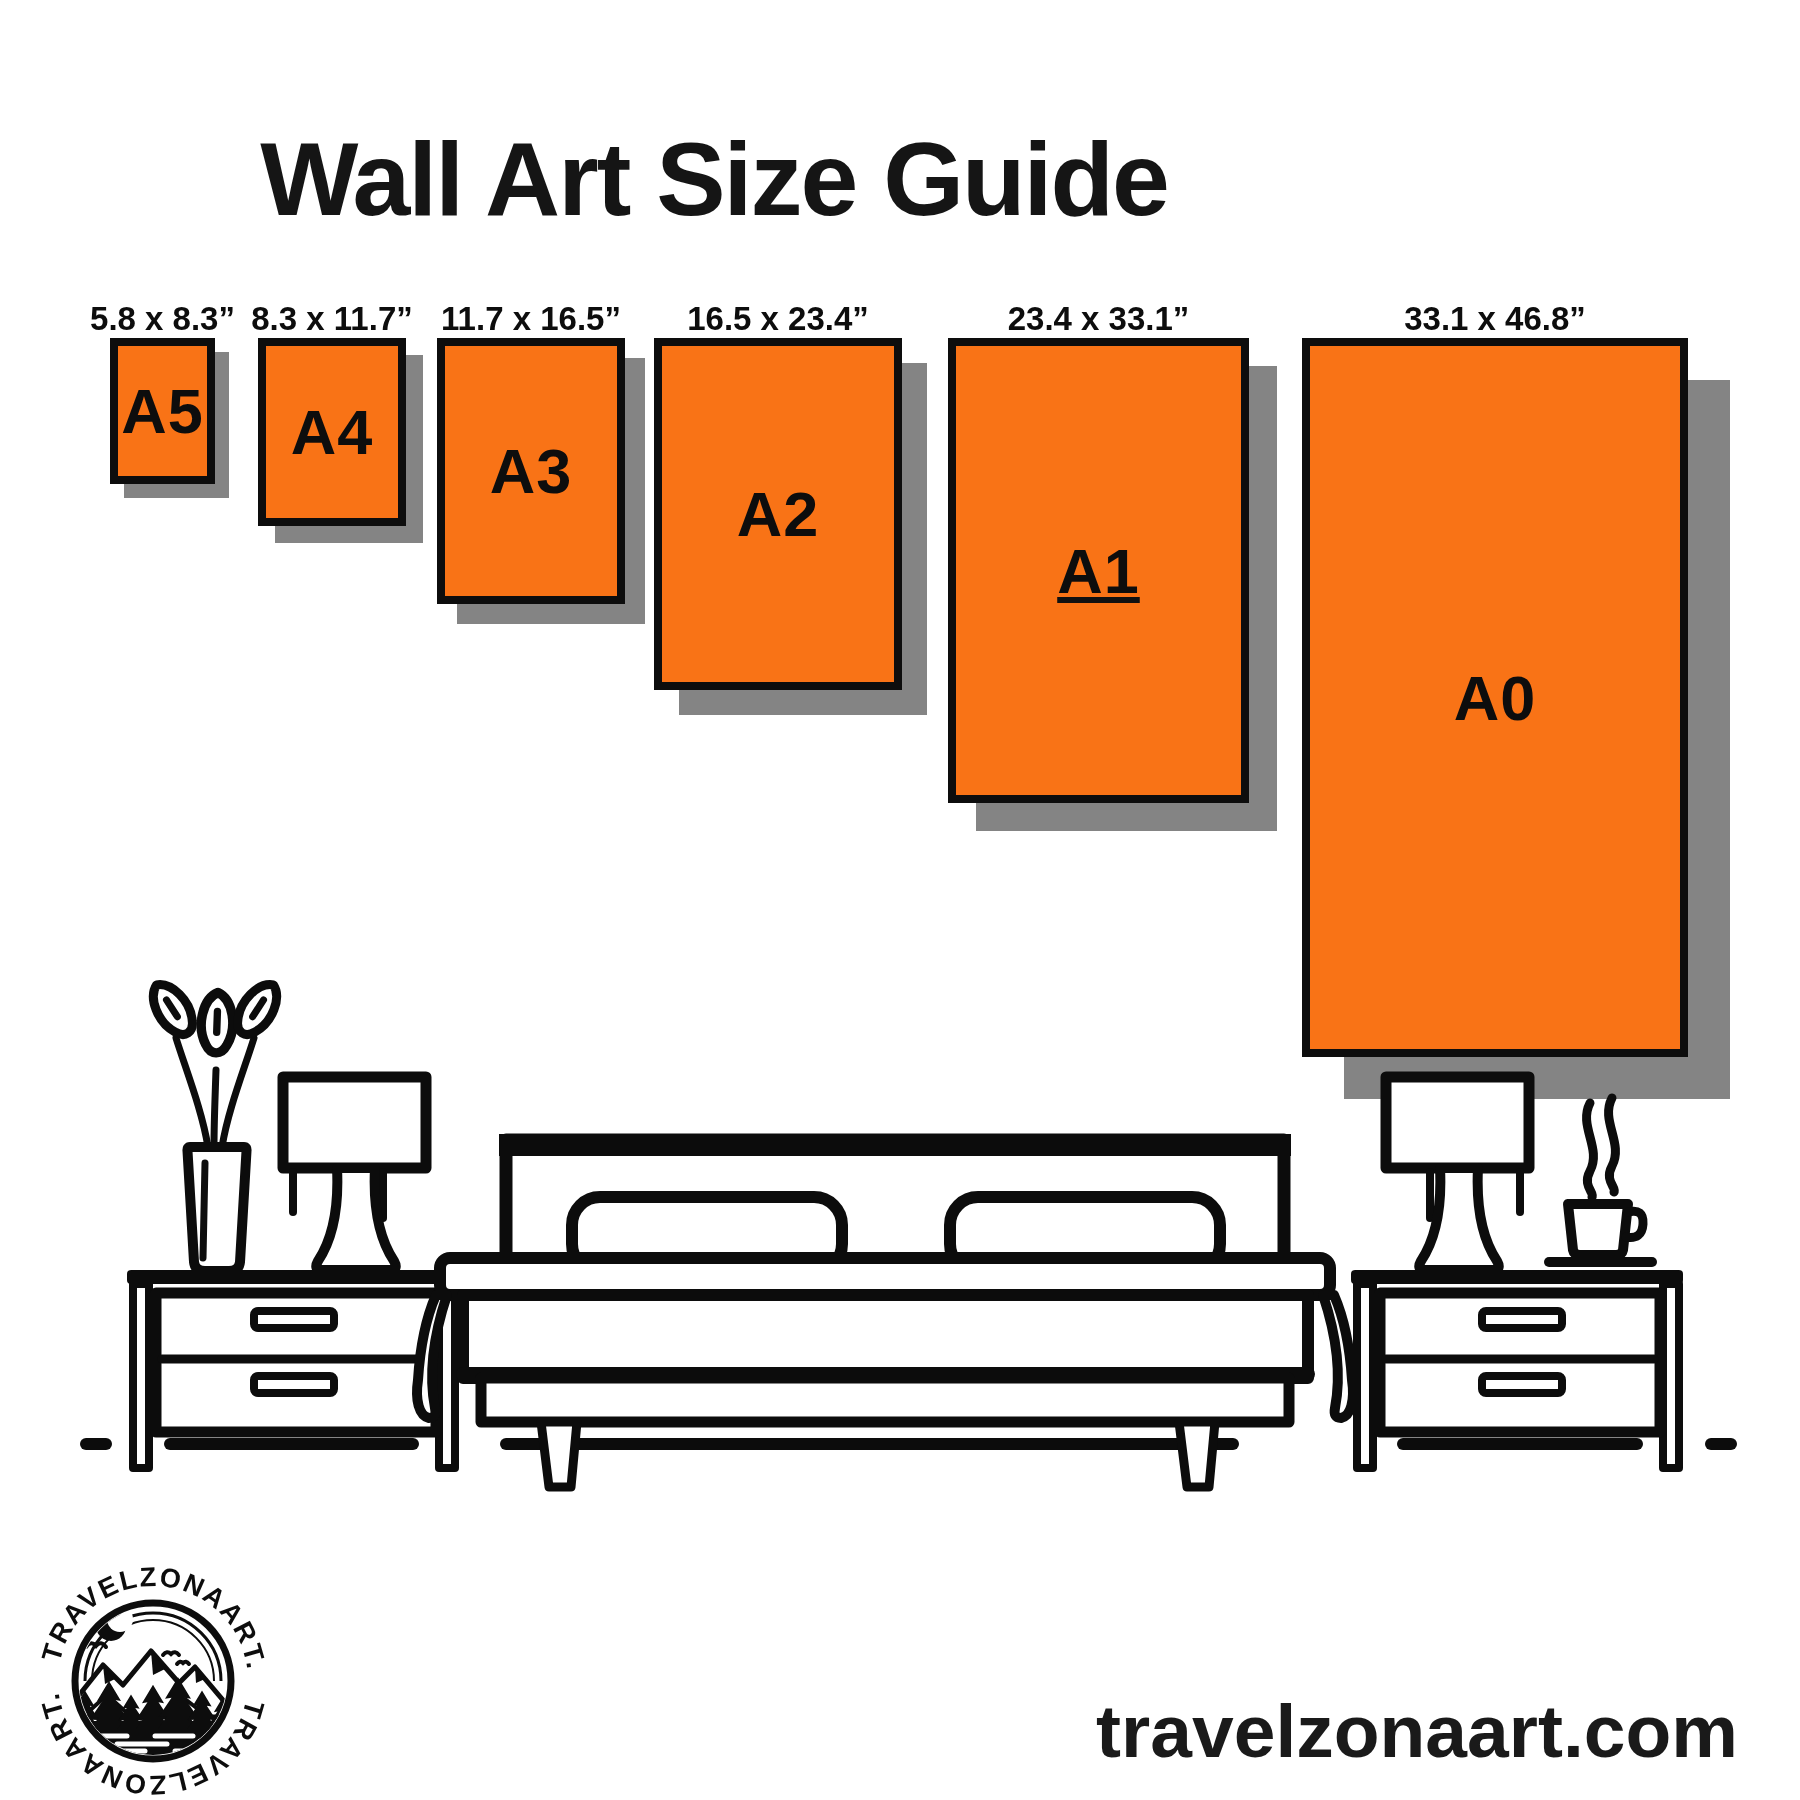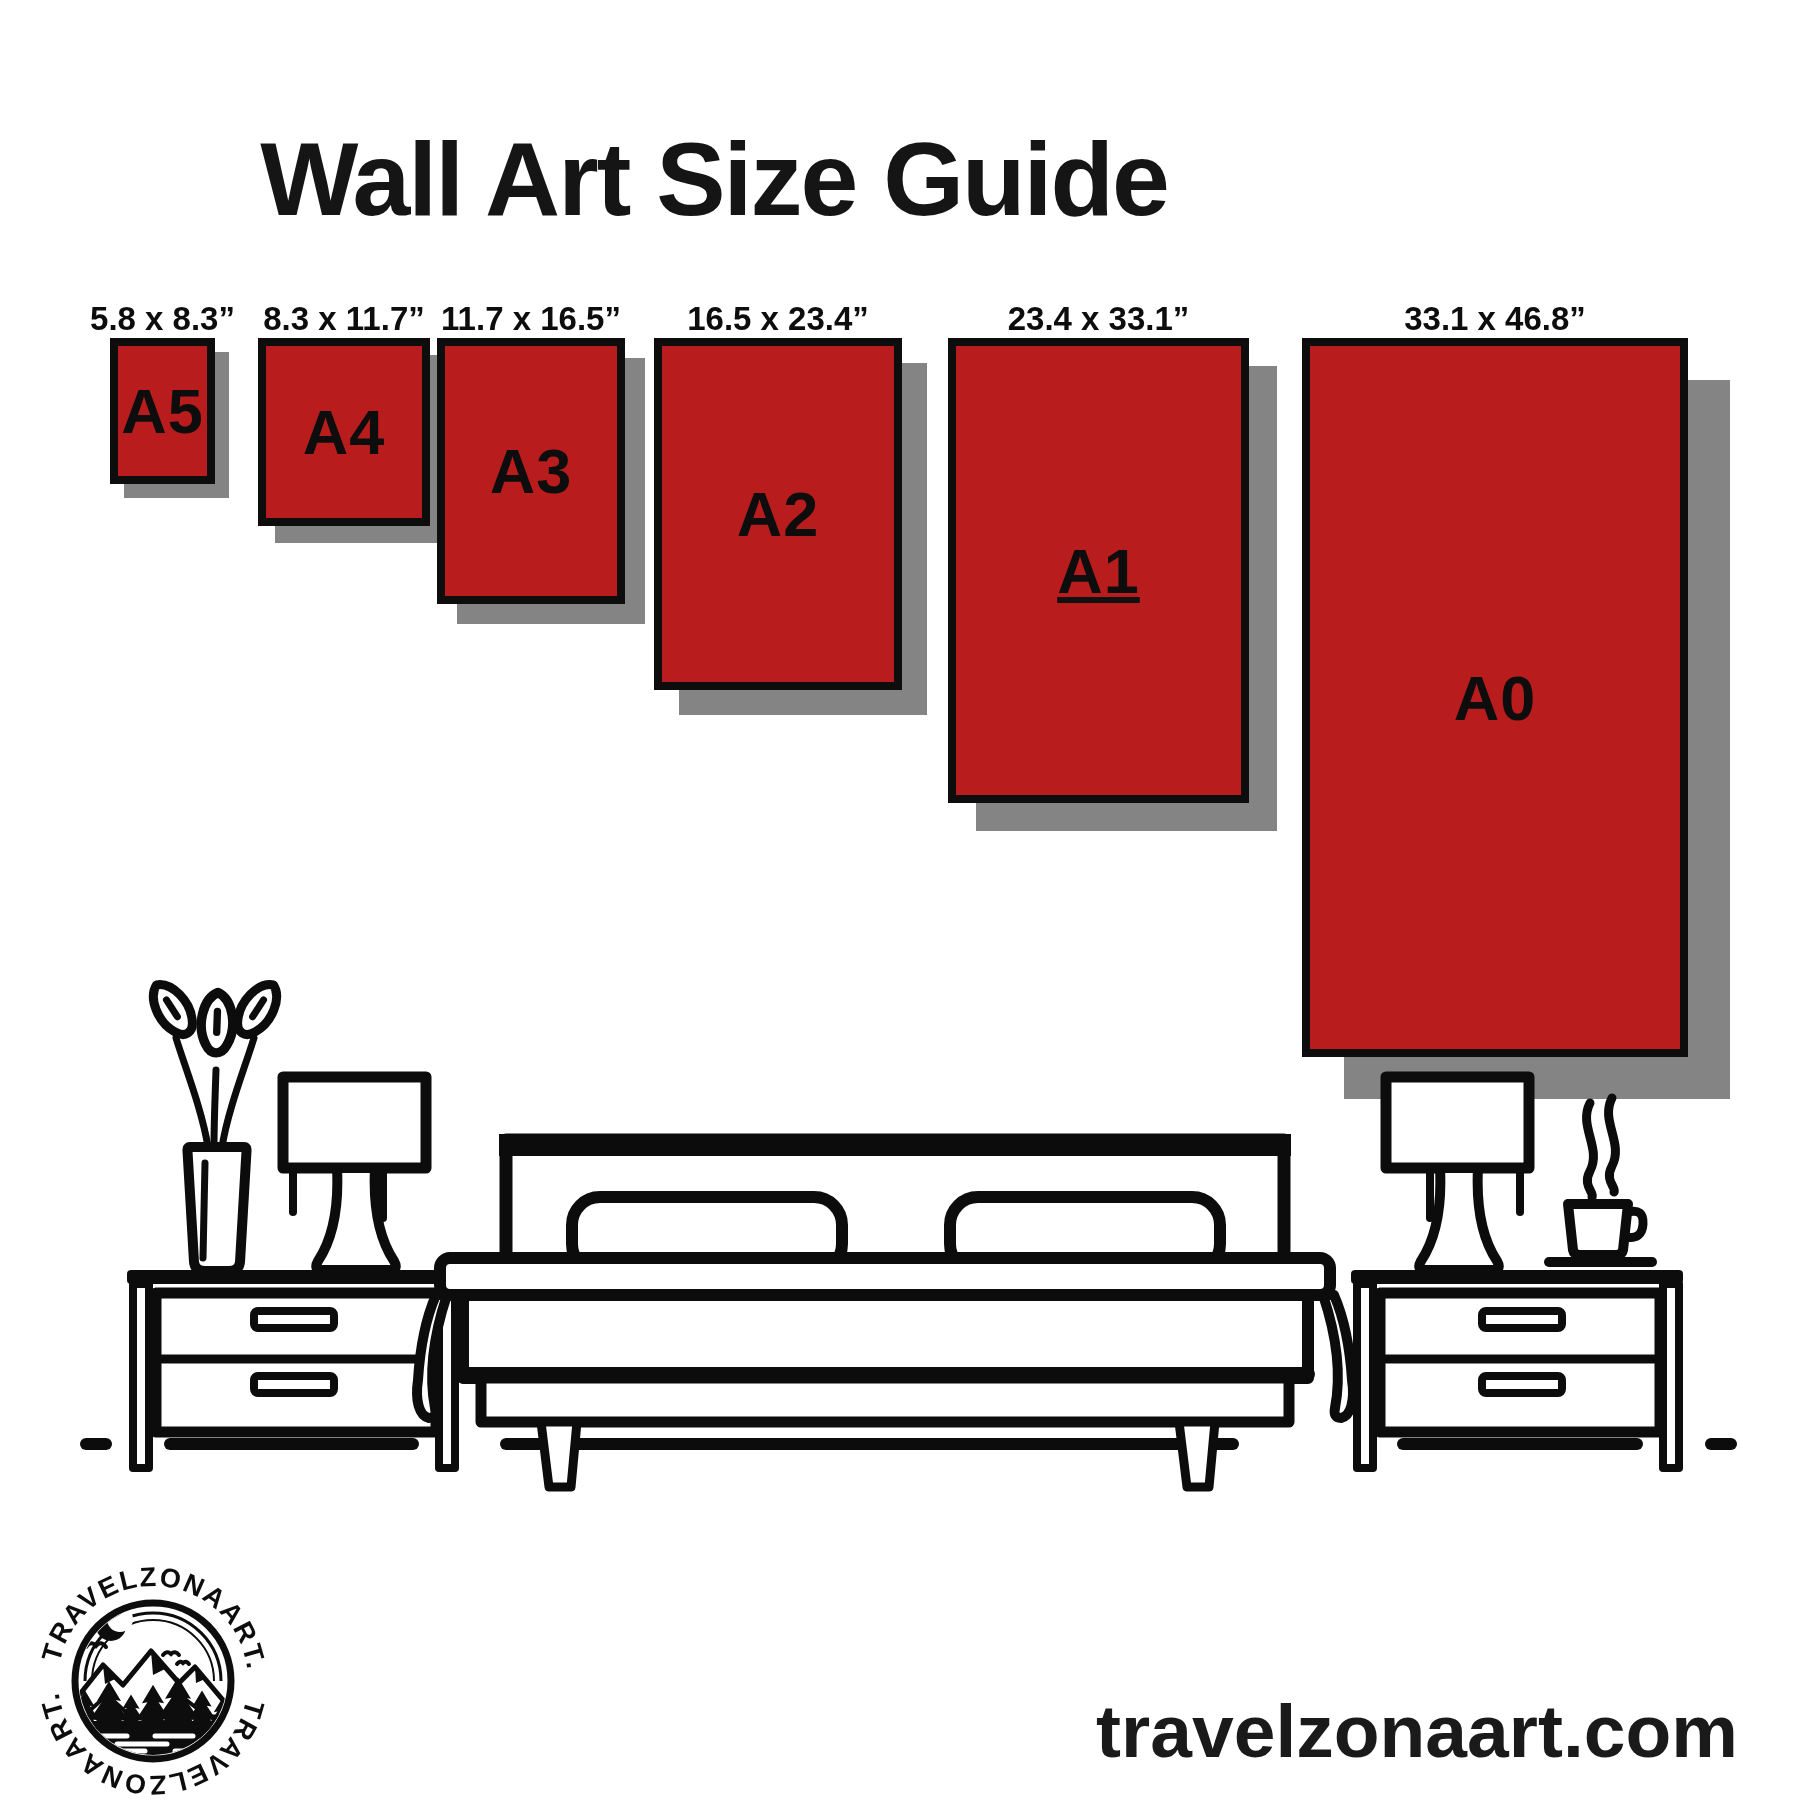--- a/index.html
+++ b/index.html
@@ -9,32 +9,32 @@
     font-family:"Liberation Sans","DejaVu Sans",sans-serif;
   }
   .title{
     position:absolute;top:50px;left:0;width:1428px;text-align:center;
     font-size:104px;font-weight:bold;letter-spacing:-2px;color:#151515;
     white-space:nowrap;
   }
   
   .frame{
     position:absolute;top:338px;box-sizing:border-box;
-    border:8px solid #0d0d0d;background:#b91c1c;
+    border:8px solid #0d0d0d;background:#f97316;
     display:flex;align-items:center;justify-content:center;
   }
   .frame .flabel{
     position:absolute;top:-46px;left:50%;transform:translateX(-50%);
     font-size:33px;font-weight:bold;white-space:nowrap;color:#0d0d0d;
   }
   .frame .fletter{
     font-size:63px;font-weight:bold;color:#0d0d0d;letter-spacing:1px;
   }
   .f-a5{left:110px;width:105px;height:146px;box-shadow:14px 14px 0 0 #848484;}
-  .f-a4{left:258px;width:172px;height:188px;box-shadow:17px 17px 0 0 #848484;}
+  .f-a4{left:258px;width:148px;height:188px;box-shadow:17px 17px 0 0 #848484;}
   .f-a3{left:437px;width:188px;height:266px;box-shadow:20px 20px 0 0 #848484;}
   .f-a2{left:654px;width:248px;height:352px;box-shadow:25px 25px 0 0 #848484;justify-content:center;}
   .f-a1{left:948px;width:301px;height:465px;box-shadow:28px 28px 0 0 #848484;text-decoration:underline;}
   .f-a0{left:1302px;width:386px;height:719px;box-shadow:42px 42px 0 0 #848484;}
   
   .scene{position:absolute;left:0;top:950px;width:1800px;height:560px;}
   
   .logo{position:absolute;left:35px;top:1563px;width:236px;height:236px;}
   .ringtext{font-family:"Liberation Sans","DejaVu Sans",sans-serif;font-size:27px;font-weight:bold;letter-spacing:2px;fill:#0d0d0d;}
   

